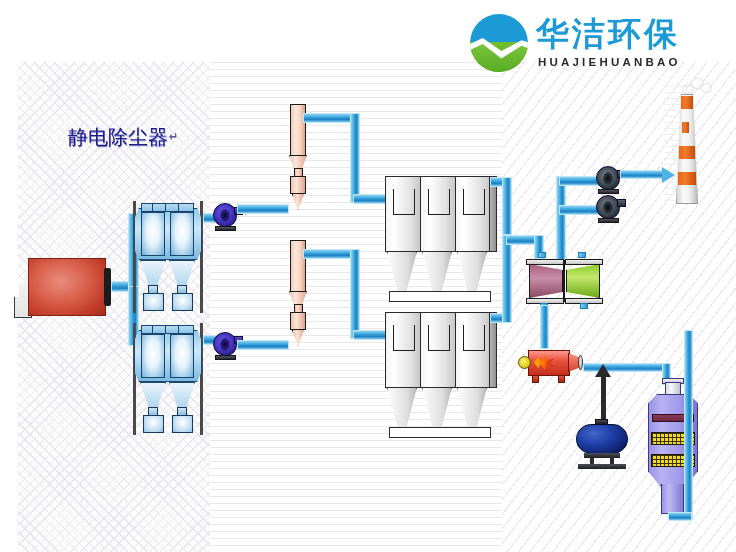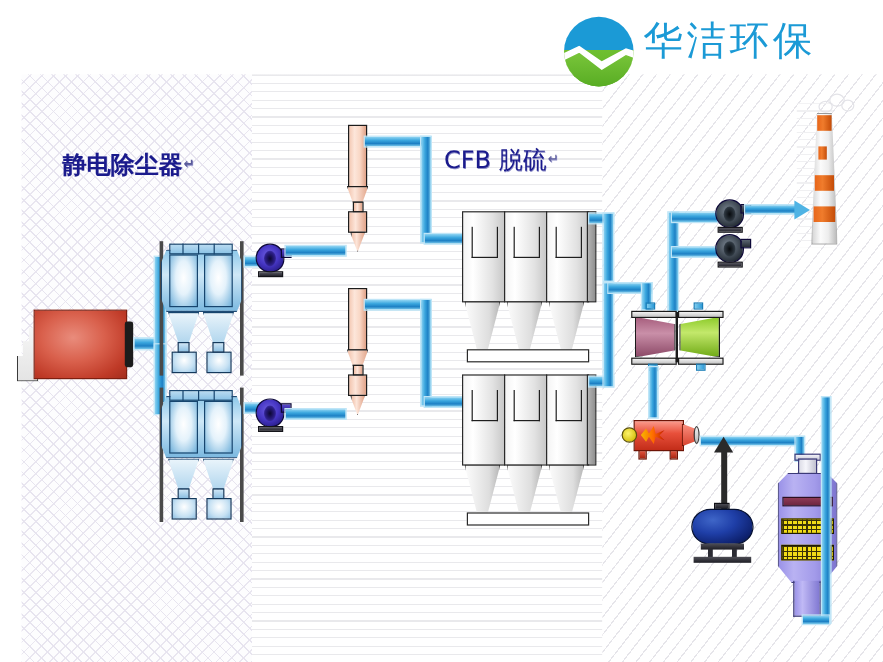--- a/index.html
+++ b/index.html
@@ -75,21 +75,21 @@
   }
   #logo-mark .swoosh2 {
     position: absolute; left: -6px; top: 30px;
     width: 72px; height: 30px;
     background: linear-gradient(to bottom, #79c53a, #56ab22);
     clip-path: polygon(0% 30%, 26% 0%, 52% 48%, 80% 6%, 100% 24%, 100% 100%, 0% 100%);
   }
   #logo-cn {
     position: absolute; left: 66px; top: 2px;
     font-family: "DejaVu Sans", sans-serif;
-    font-size: 33px; font-weight: normal;
+    font-size: 33px; font-weight: bold;
     letter-spacing: 3px;
     color: #1b9ad6;
     white-space: nowrap;
     line-height: 40px;
   }
   #logo-en {
     position: absolute; left: 68px; top: 44px;
     font-size: 11.5px; font-weight: bold;
     letter-spacing: 3.2px;
     color: #2a2a2a;
@@ -99,21 +99,21 @@
   
   .sect-title {
     position: absolute;
     color: #1a1a8c;
     font-family: "DejaVu Sans", sans-serif;
     font-size: 20px;
     white-space: nowrap;
     text-shadow: 0.5px 0.5px 0 #8f8fc8;
   }
   .pilcrow { font-size: 11px; color: #5a5a9a; vertical-align: 4px; margin-left: 1px; }
-  #title-esp { left: 52px; top: 124px; font-weight: bold; }
+  #title-esp { left: 68px; top: 124px; }
   #title-cfb { left: 370px; top: 120px; }
   #title-scr { left: 528px; top: 122px; }
 
   
   .duct {
     position: absolute;
     background: linear-gradient(to bottom, #8fd4f2 0%, #3aa6de 38%, #1d80c4 70%, #7fcdee 100%);
     border: 1px solid #bfe5f7;
   }
   .duct.v {
@@ -500,24 +500,24 @@
   <div class="bg-band" id="bg-hlines"></div>
   <div class="bg-band" id="bg-diaghatch"></div>
   <div class="bg-band" id="bg-stackband"></div>
 
   <div id="logo">
     <div id="logo-mark">
       <div class="swoosh"></div>
       <div class="swoosh2"></div>
     </div>
     <div id="logo-cn">华洁环保</div>
+    <div id="logo-en">HUAJIEHUANBAO</div>
   </div>
 
   <div class="sect-title" id="title-esp"><span>静电除尘器</span><span class="pilcrow">↵</span></div>
-  <div class="sect-title" id="title-cfb"><span>CFB 脱硫</span><span class="pilcrow">↵</span></div>
 
   <div id="boiler-stair"></div>
   <div id="boiler"></div>
   <div id="boiler-outlet"></div>
 
   <div class="duct" style="left:111px; top:281px; width:24px; height:11px;"></div>
   <div class="duct v" style="left:128px; top:213px; width:11px; height:79px;"></div>
   <div class="duct v" style="left:128px; top:286px; width:11px; height:60px;"></div>
   <div class="duct" style="left:134px; top:213px; width:22px; height:11px;"></div>
   <div class="duct" style="left:134px; top:335px; width:22px; height:11px;"></div>

